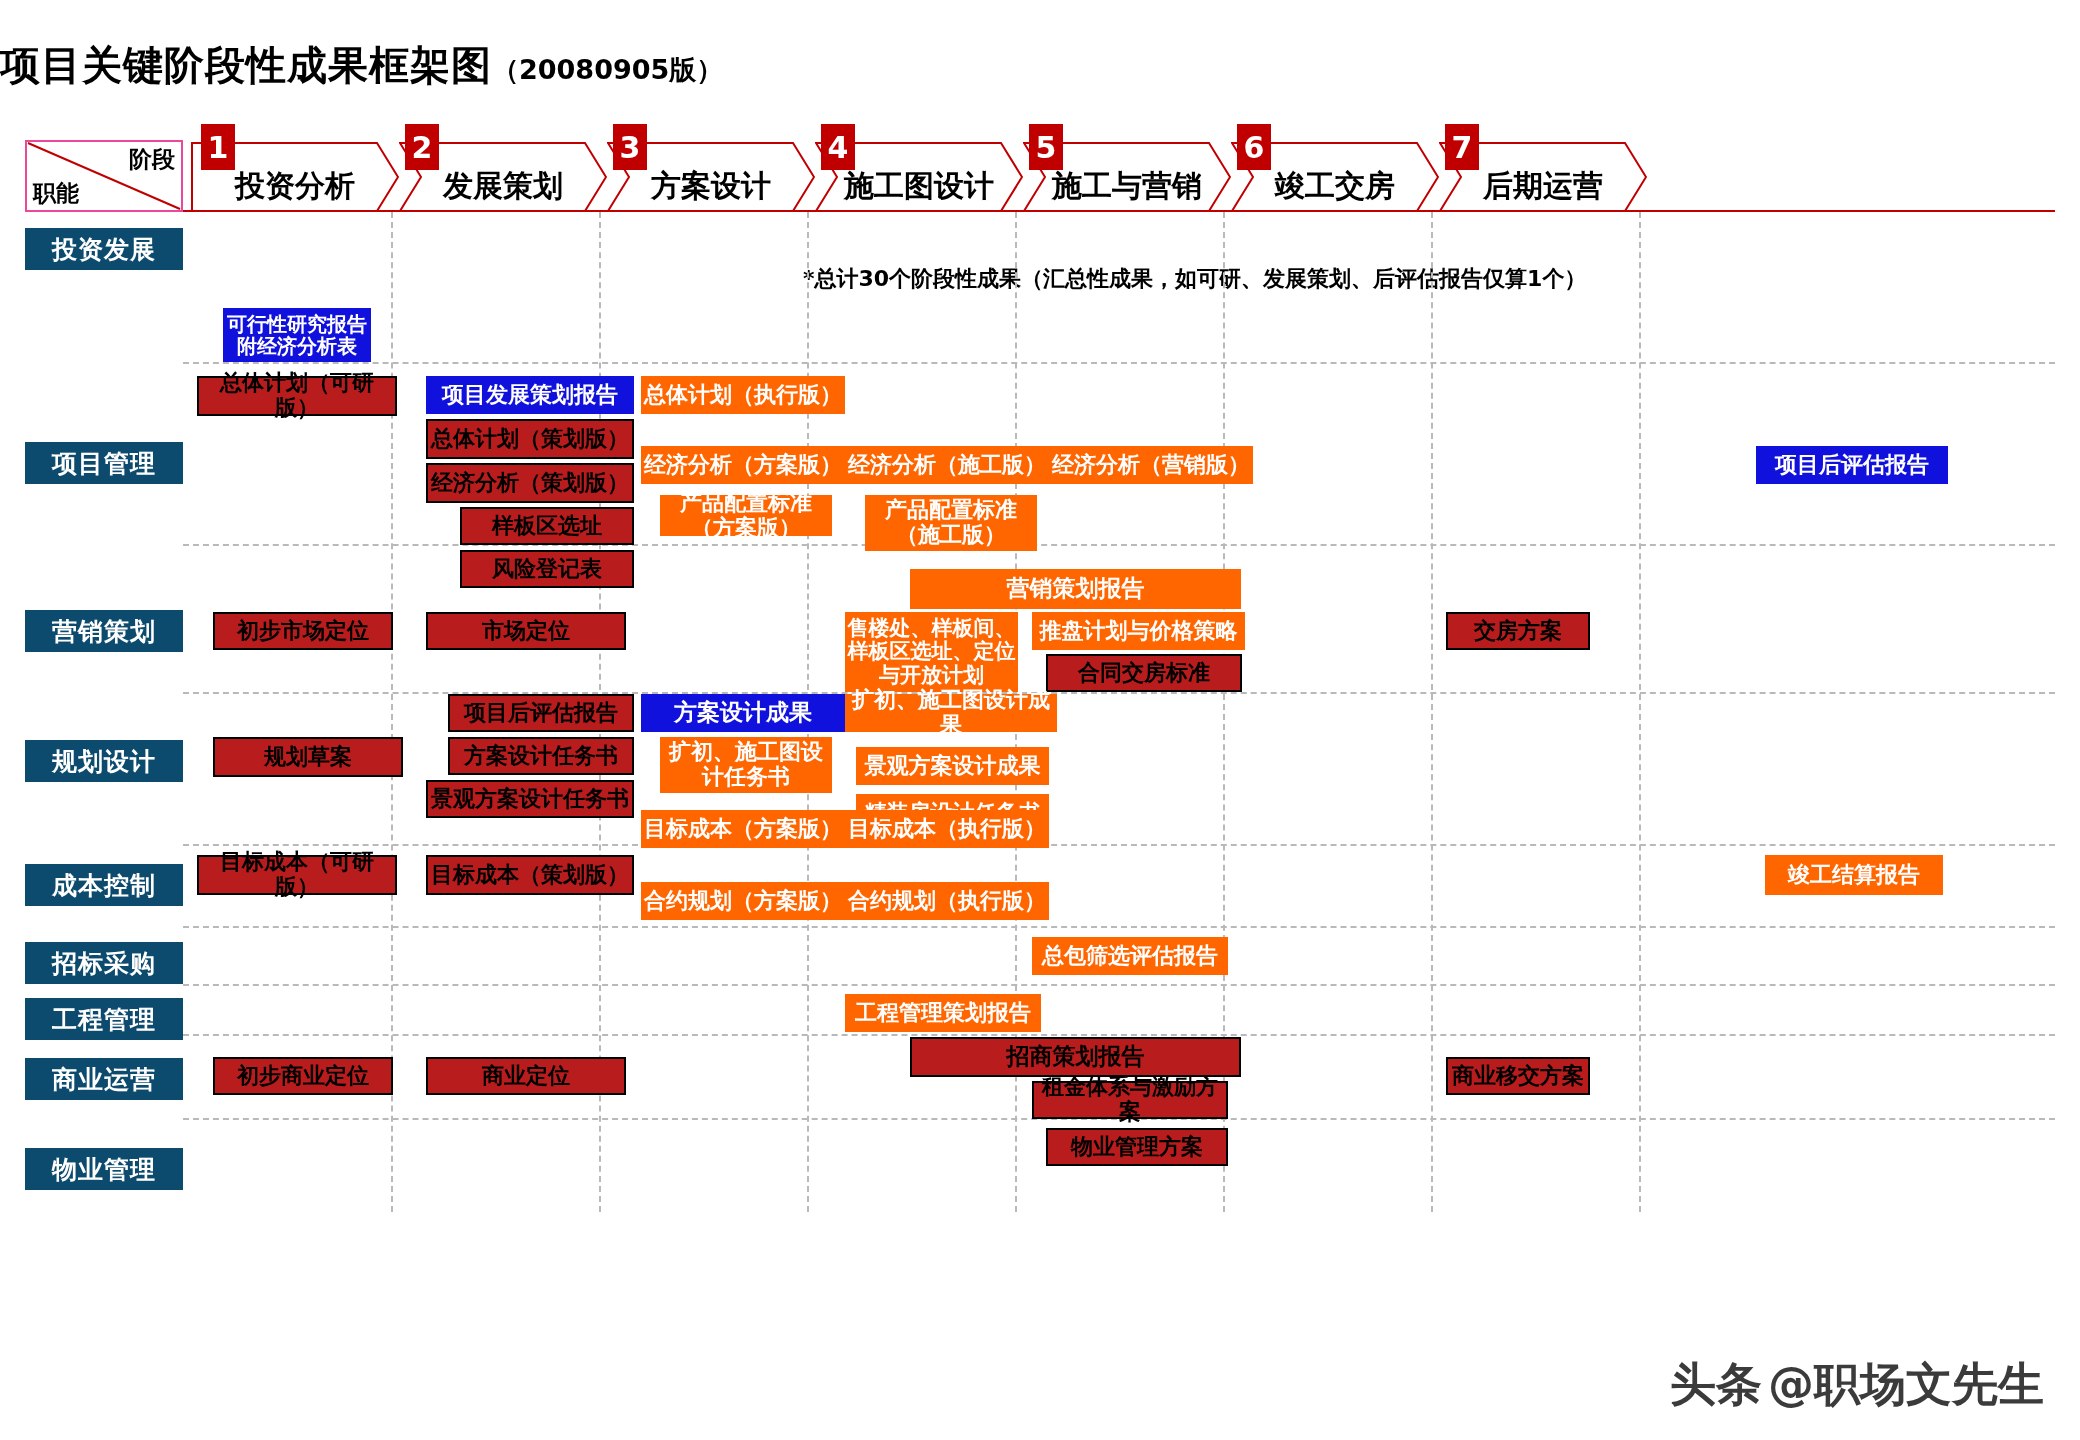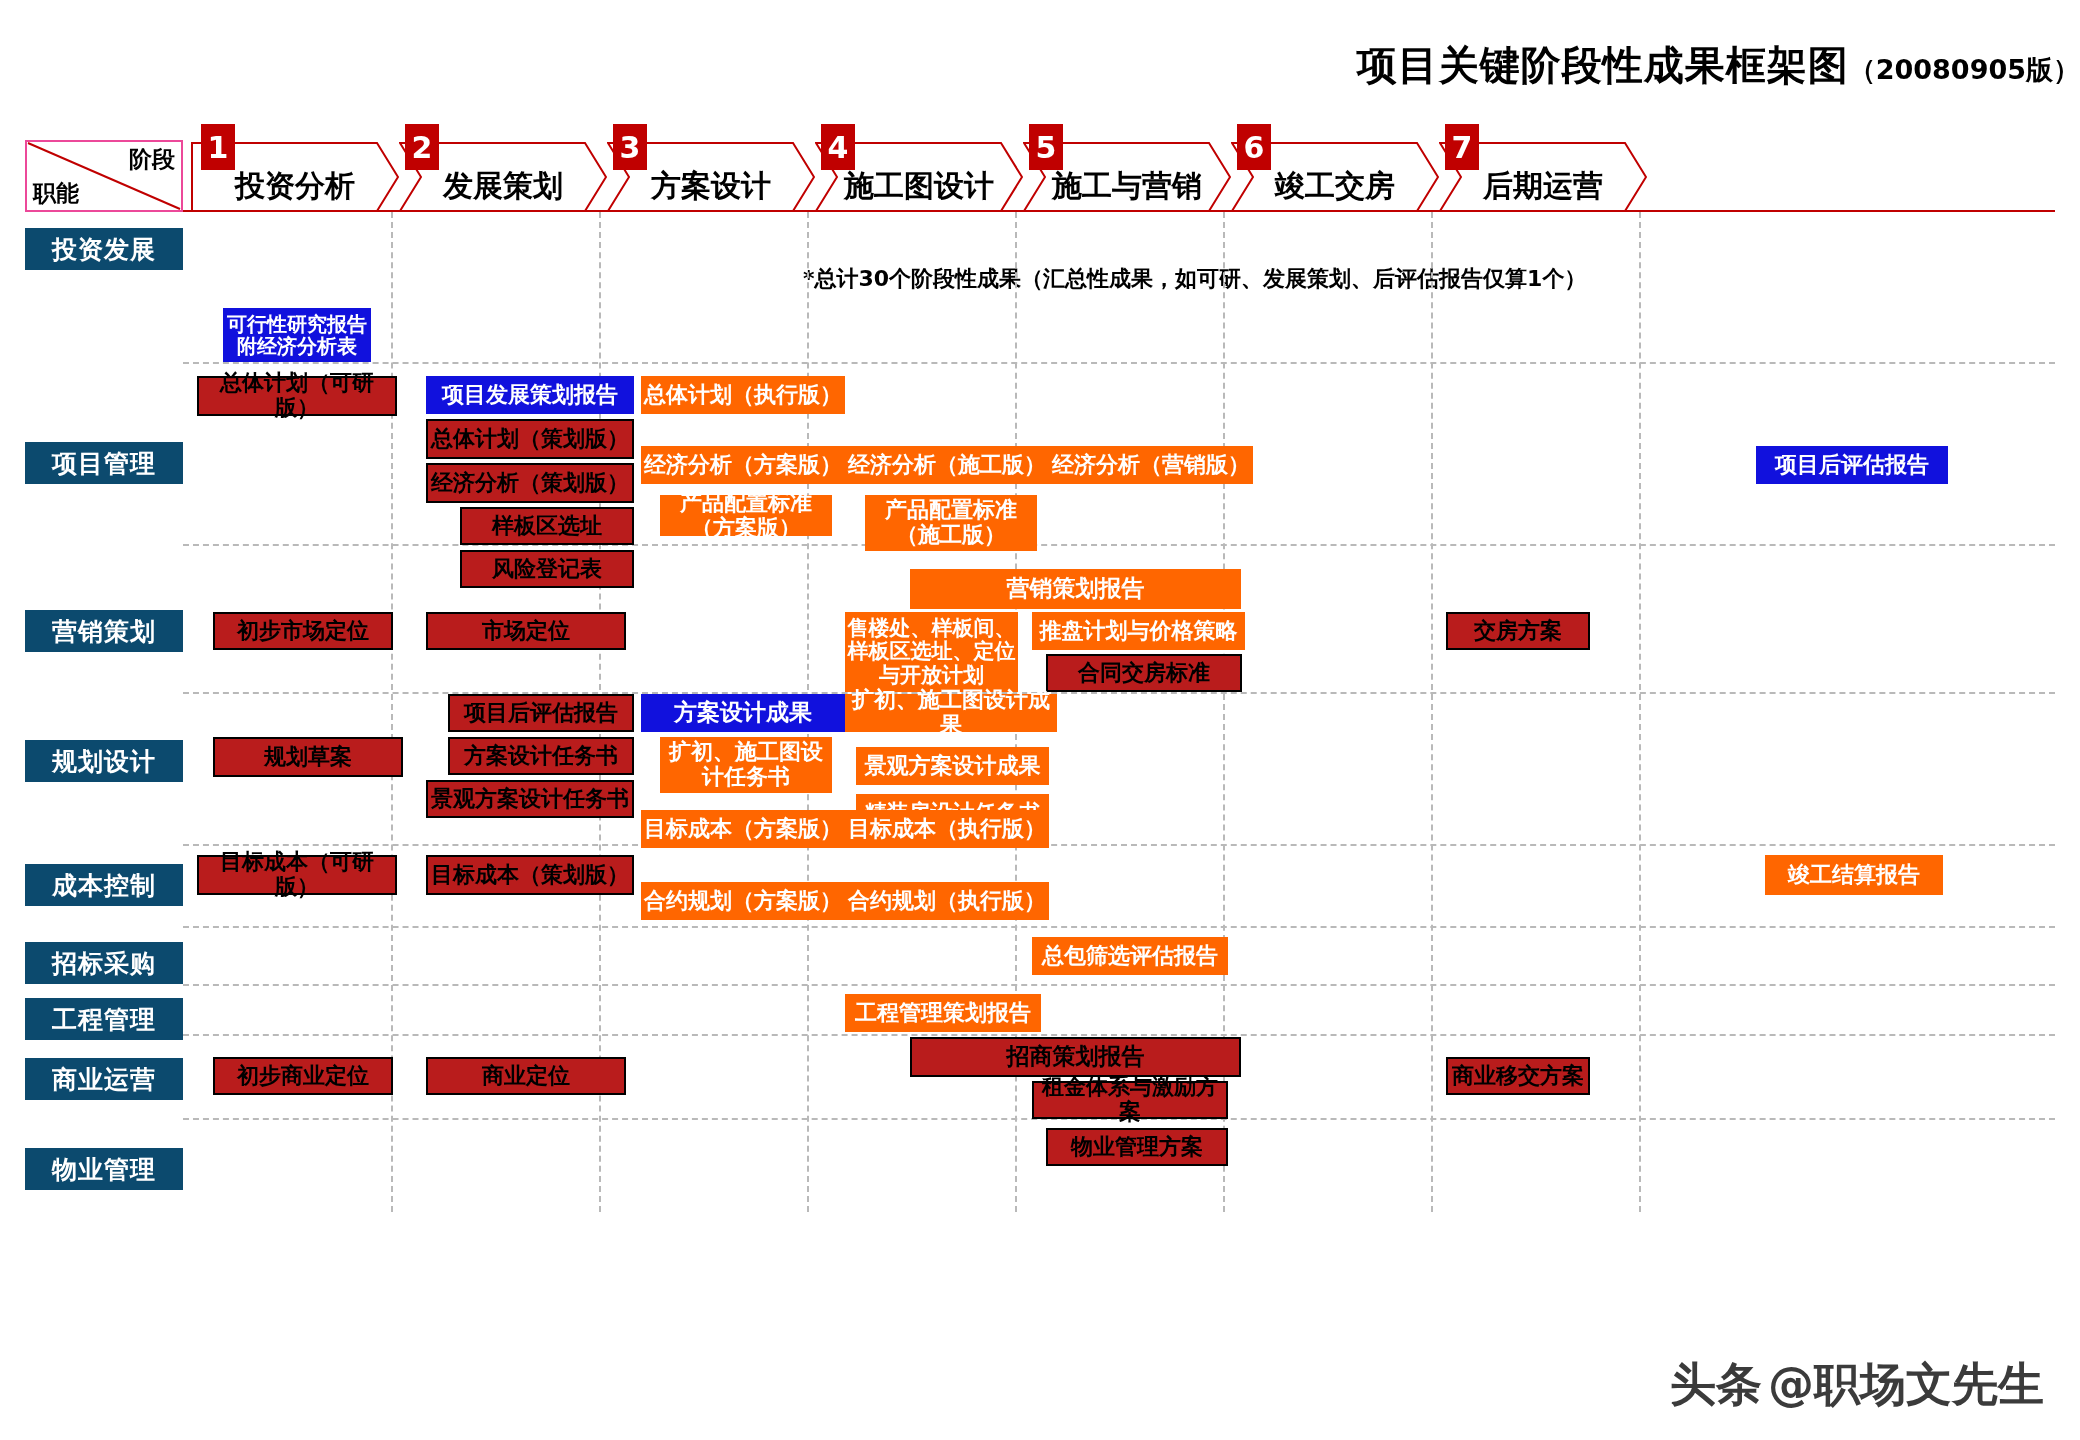--- a/index.html
+++ b/index.html
@@ -5,21 +5,21 @@
   html,body{margin:0;padding:0;}
   body{
     width:2080px;height:1440px;
     background:#ffffff;
     font-family:"DejaVu Sans","Liberation Sans",sans-serif;
     overflow:hidden;
     position:relative;
   }
   
   #title-wrap{
-    position:absolute;left:0;top:38px;width:2080px;text-align:right;
+    position:absolute;left:0;top:38px;width:2080px;text-align:left;
   }
   #title-main{
     font-size:40px;font-weight:700;color:#000;letter-spacing:1px;
     font-family:"DejaVu Sans","Liberation Sans",sans-serif;
   }
   #title-ver{
     font-size:27px;font-weight:700;color:#000;
   }
   
   #grid{

